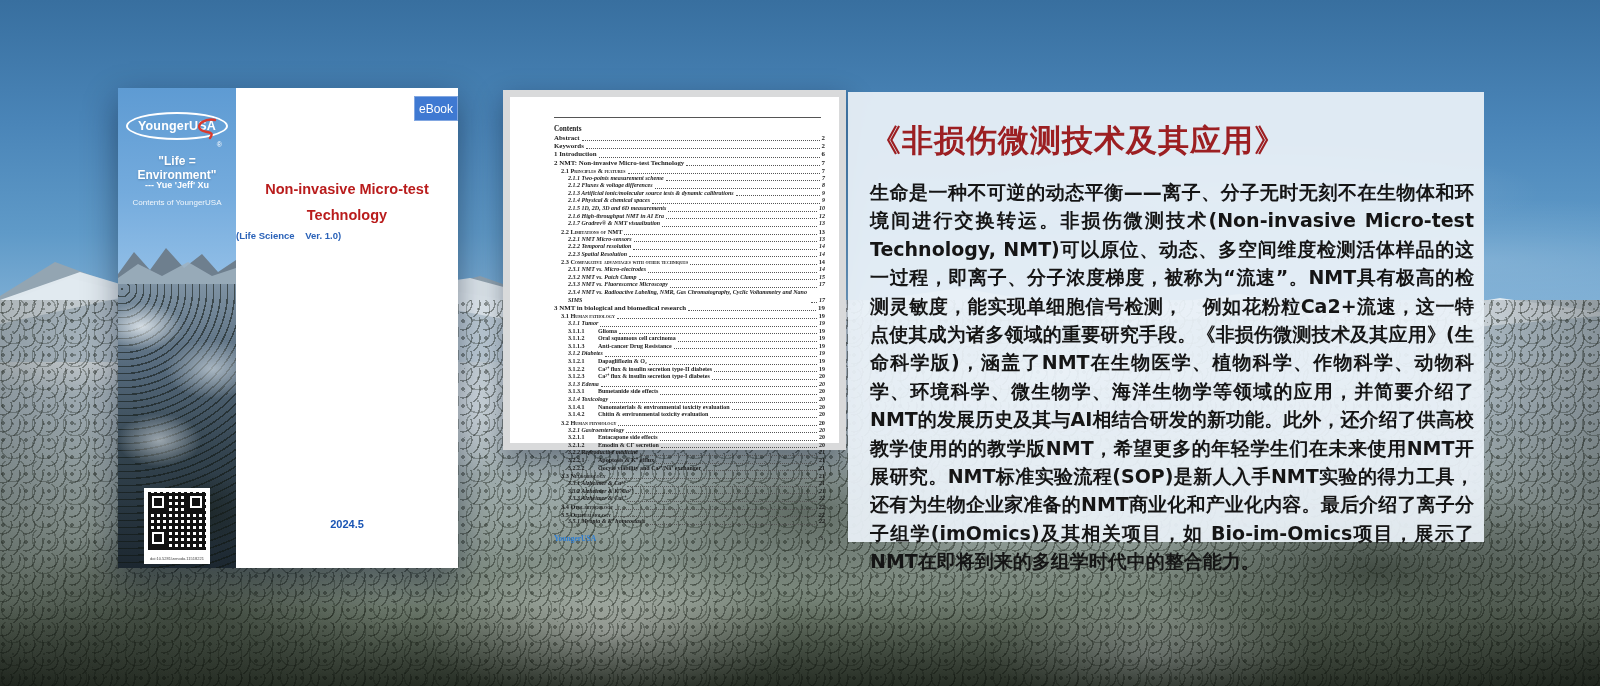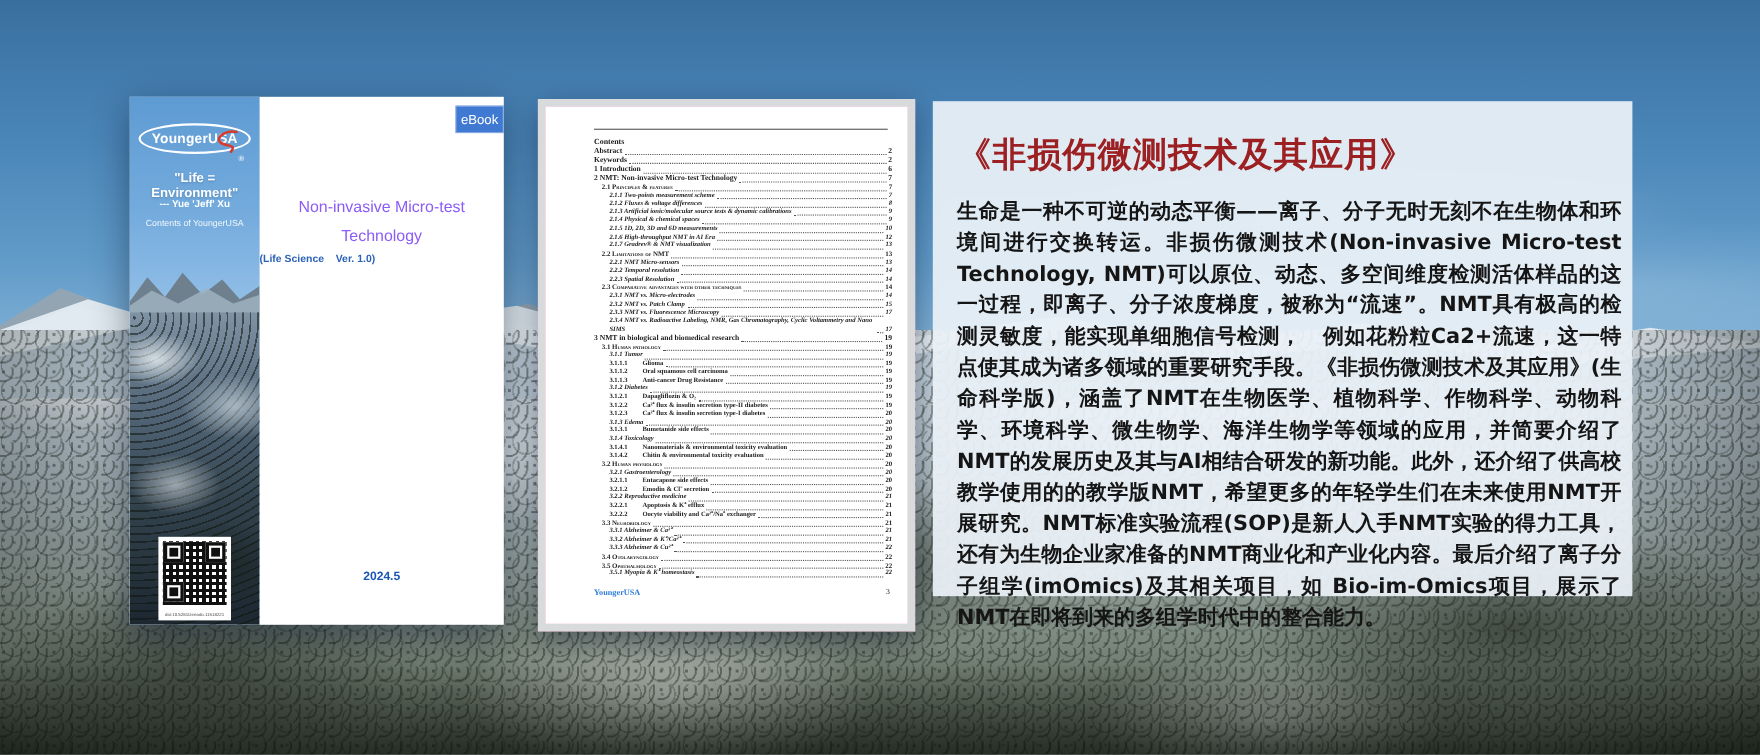--- a/index.html
+++ b/index.html
@@ -64,29 +64,29 @@
                     repeating-linear-gradient(90deg,#111 0 3px,#fff 3px 6px);}
   .qr .eye{position:absolute;width:12px;height:12px;border:3px solid #111;background:#fff;}
   .qr .eye::after{content:"";position:absolute;inset:2px;background:#111;}
   .qr .e1{left:5px;top:5px;} .qr .e2{right:5px;top:5px;} .qr .e3{left:5px;top:41px;}
   .qr-cap{position:absolute;left:0;bottom:3px;width:100%;text-align:center;
          font-size:4px;color:#444;letter-spacing:0;}
   .badge{position:absolute;right:0;top:8px;width:44px;height:25px;background:#3f79d2;
          color:#fff;font-size:12px;font-weight:normal;display:flex;align-items:center;justify-content:center;
          box-shadow:0 0 0 1px rgba(255,255,255,.35) inset;}
   .cover-main{position:absolute;left:118px;top:0;width:222px;height:480px;}
-  .cov-title{position:absolute;left:0;top:88px;width:100%;text-align:center;color:#8b5cf6;
-         font-weight:normal;font-size:14.5px;line-height:26px;}
+  .cov-title{position:absolute;left:0;top:88px;width:100%;text-align:center;color:#b91c1c;
+         font-weight:bold;font-size:14.5px;line-height:26px;}
   .cov-sub{position:absolute;left:0;top:142px;width:100%;text-align:left;color:#2a62b8;
          font-weight:bold;font-size:9.5px;white-space:pre;}
   .cov-date{position:absolute;left:0;top:430px;width:100%;text-align:center;color:#1a55b4;
          font-weight:bold;font-size:11px;}
 
   
-  .tocpage{position:absolute;left:489px;top:90px;width:343px;height:484px;background:#f9a8d4;
+  .tocpage{position:absolute;left:503px;top:90px;width:343px;height:360px;background:#fdba74;
          border:7px solid #d9dadb;box-sizing:border-box;box-shadow:0 10px 26px rgba(0,10,30,.4);}
   .toc-inner{position:relative;width:100%;height:100%;background:#fff;
          padding:20px 14px 0 44px;box-sizing:border-box;
          font-family:"Liberation Serif",serif;color:#1a1a1a;}
   .toc-rule{border-top:1.5px solid #555;margin-bottom:7px;margin-right:4px;}
   .toc-head{font-weight:bold;font-size:7.2px;line-height:9px;}
   .toc-row{display:flex;align-items:flex-end;}
   .toc-row .lbl{white-space:normal;}
   .toc-row .dots{flex:1 1 6px;border-bottom:1px dotted #555;margin:0 2px 1px 2px;min-width:6px;}
   .toc-row .pg{flex:0 0 auto;}

